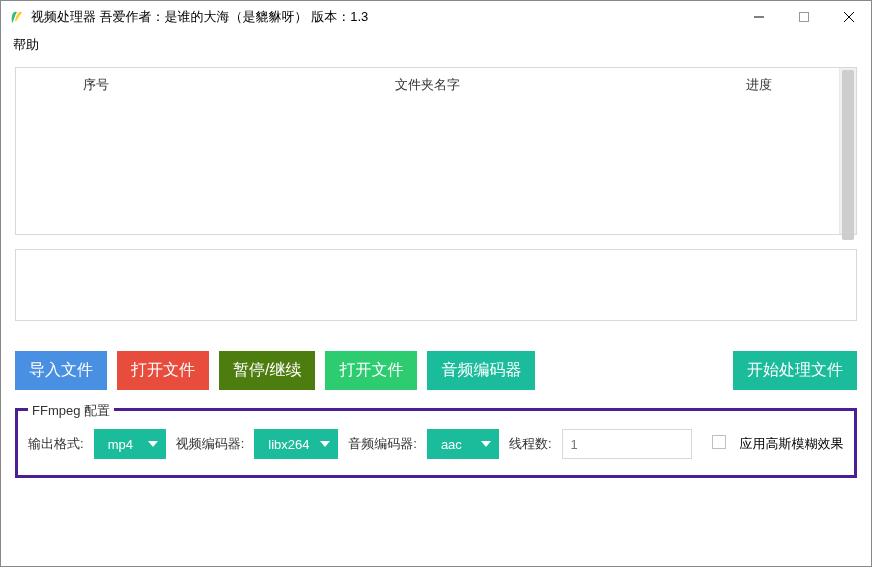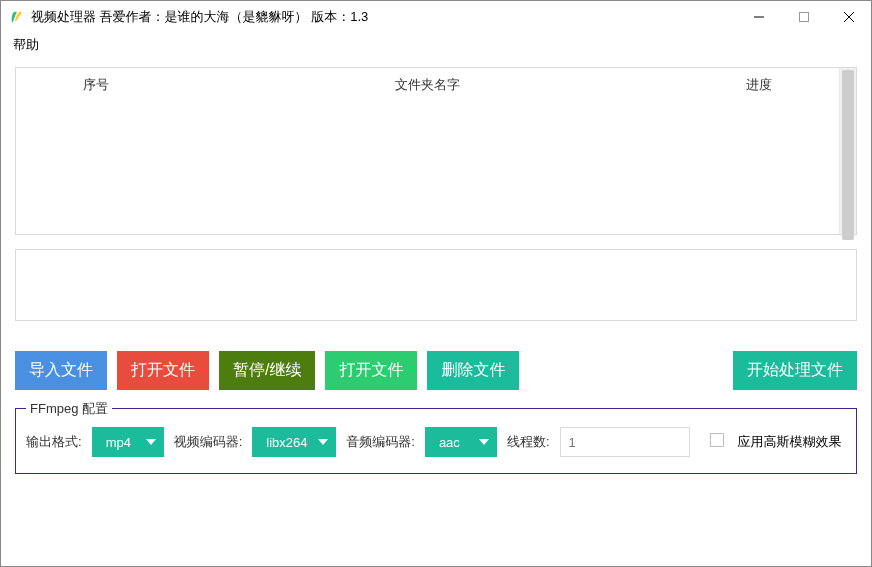--- a/index.html
+++ b/index.html
@@ -24,21 +24,21 @@
 .logbox { margin-top: 14px; border: 1px solid #d9d9d9; height: 72px; }
 .btnrow { margin-top: 30px; display: flex; gap: 10px; }
 .btn { border: none; color: #fff; padding: 9px 14px; font-size: 16px; cursor: pointer; }
 .btn.blue { background: #4a90e2; }
 .btn.red { background: #e74c3c; }
 .btn.orange { background: #4d7c0f; }
 .btn.green { background: #2ecc71; }
 .btn.teal { background: #1abc9c; }
 .btnrow .spacer { flex: 1; }
 .btn.start { background: #1abc9c; padding: 9px 14px; }
-.fieldset { margin-top: 18px; border: 1px solid #4c1d95; padding: 18px 10px 16px 10px; position: relative; }
+.fieldset { margin-top: 18px; border: 3px solid #4c1d95; padding: 18px 10px 16px 10px; position: relative; }
 .fieldset .legend { position: absolute; top: -9px; left: 10px; background: #fff; padding: 0 4px; color: #333; }
 .fieldrow { display: flex; align-items: center; gap: 10px; }
 .lbl { color: #333; white-space: nowrap; }
 .combo { display: flex; align-items: center; background: #1abc9c; color: #fff; height: 30px; padding: 0 8px 0 14px; min-width: 72px; cursor: pointer; justify-content: space-between; }
 .combo .val { flex: 1; text-align: left; }
 .combo.wide { min-width: 84px; }
 .combo svg { width: 10px; height: 10px; margin-left: 8px; }
 .numinput { border: 1px solid #d9d9d9; height: 30px; padding: 0 8px; width: 130px; color: #777; outline: none; }
 .chk { display: flex; align-items: flex-start; gap: 14px; margin-left: 10px; }
 .chk .box { width: 14px; height: 14px; border: 1px solid #bfbfbf; background: #fff; }
@@ -91,21 +91,21 @@
     </div>
   </div>
 
   <div class="logbox"></div>
 
   <div class="btnrow">
     <button class="btn blue">导入文件</button>
     <button class="btn red">打开文件</button>
     <button class="btn orange">暂停/继续</button>
     <button class="btn green">打开文件</button>
-    <button class="btn teal">删除文件</button>
+    <button class="btn teal">音频编码器</button>
     <div class="spacer"></div>
     <button class="btn start">开始处理文件</button>
   </div>
 
   <div class="fieldset">
     <div class="legend">FFmpeg 配置</div>
     <div class="fieldrow">
       <span class="lbl">输出格式:</span>
       <div class="combo">
         <span class="val">mp4</span>

